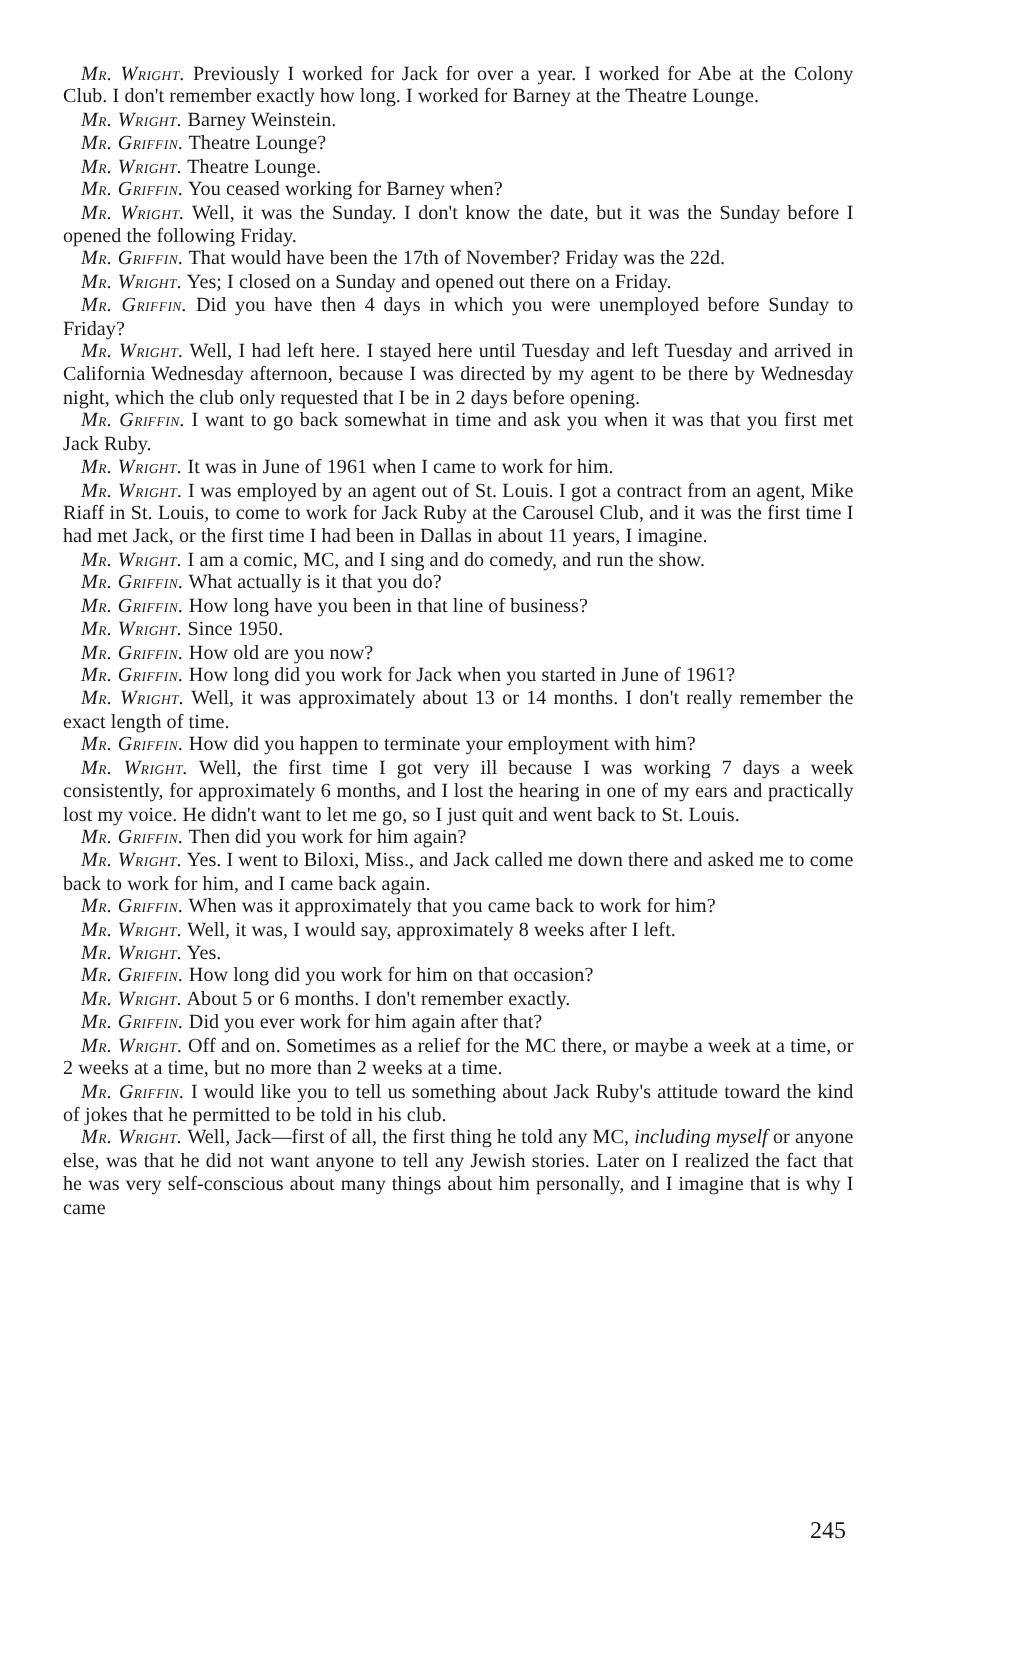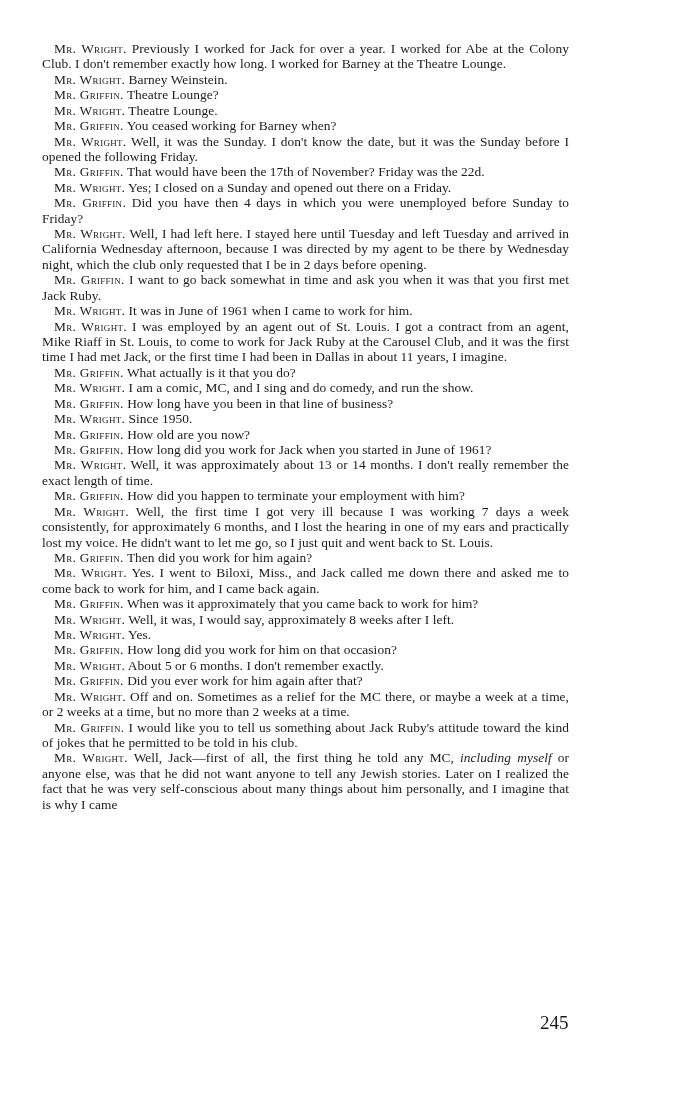--- a/index.html
+++ b/index.html
@@ -4,47 +4,47 @@
 <style>
   html, body { margin: 0; padding: 0; background: #ffffff; }
   body { width: 684px; height: 1104px; position: relative; overflow: hidden; }
   .page {
     position: absolute; left: 42px; top: 41px; width: 527px;
     font-family: "Liberation Serif", "DejaVu Serif", serif;
     font-size: 13.4px; line-height: 15.42px; color: #1a1a1a;
     text-align: justify; letter-spacing: 0.05px;
   }
   .para { margin: 0; text-indent: 12px; }
-  .speaker { font-variant: small-caps; font-weight: normal; letter-spacing: 0.3px; }
+  .speaker { font-variant: small-caps; font-weight: normal; letter-spacing: 0.3px; font-style: italic; }
   .page-number {
     position: absolute; left: 540px; top: 1012px;
     font-family: "Liberation Serif", "DejaVu Serif", serif;
-    font-size: 19px; color: #1a1a1a;
+    font-size: 16px; color: #1a1a1a;
   }
   em { }
 </style>
 </head>
 <body>
 
 <div class="page" id="page">
     <p class="para"><span class="speaker">Mr. Wright.</span><span> Previously I worked for Jack for over a year. I worked for Abe at the Colony Club. I don't remember exactly how long. I worked for Barney at the Theatre Lounge.</span></p>
     <p class="para"><span class="speaker">Mr. Wright.</span><span> Barney Weinstein.</span></p>
     <p class="para"><span class="speaker">Mr. Griffin.</span><span> Theatre Lounge?</span></p>
     <p class="para"><span class="speaker">Mr. Wright.</span><span> Theatre Lounge.</span></p>
     <p class="para"><span class="speaker">Mr. Griffin.</span><span> You ceased working for Barney when?</span></p>
     <p class="para"><span class="speaker">Mr. Wright.</span><span> Well, it was the Sunday. I don't know the date, but it was the Sunday before I opened the following Friday.</span></p>
     <p class="para"><span class="speaker">Mr. Griffin.</span><span> That would have been the 17th of November? Friday was the 22d.</span></p>
     <p class="para"><span class="speaker">Mr. Wright.</span><span> Yes; I closed on a Sunday and opened out there on a Friday.</span></p>
     <p class="para"><span class="speaker">Mr. Griffin.</span><span> Did you have then 4 days in which you were unemployed before Sunday to Friday?</span></p>
     <p class="para"><span class="speaker">Mr. Wright.</span><span> Well, I had left here. I stayed here until Tuesday and left Tuesday and arrived in California Wednesday afternoon, because I was directed by my agent to be there by Wednesday night, which the club only requested that I be in 2 days before opening.</span></p>
     <p class="para"><span class="speaker">Mr. Griffin.</span><span> I want to go back somewhat in time and ask you when it was that you first met Jack Ruby.</span></p>
     <p class="para"><span class="speaker">Mr. Wright.</span><span> It was in June of 1961 when I came to work for him.</span></p>
     <p class="para"><span class="speaker">Mr. Wright.</span><span> I was employed by an agent out of St. Louis. I got a contract from an agent, Mike Riaff in St. Louis, to come to work for Jack Ruby at the Carousel Club, and it was the first time I had met Jack, or the first time I had been in Dallas in about 11 years, I imagine.</span></p>
+    <p class="para"><span class="speaker">Mr. Wright.</span><span> I am a comic, MC, and I sing and do comedy, and run the show.</span></p>
     <p class="para"><span class="speaker">Mr. Griffin.</span><span> What actually is it that you do?</span></p>
-    <p class="para"><span class="speaker">Mr. Wright.</span><span> I am a comic, MC, and I sing and do comedy, and run the show.</span></p>
     <p class="para"><span class="speaker">Mr. Griffin.</span><span> How long have you been in that line of business?</span></p>
     <p class="para"><span class="speaker">Mr. Wright.</span><span> Since 1950.</span></p>
     <p class="para"><span class="speaker">Mr. Griffin.</span><span> How old are you now?</span></p>
     <p class="para"><span class="speaker">Mr. Griffin.</span><span> How long did you work for Jack when you started in June of 1961?</span></p>
     <p class="para"><span class="speaker">Mr. Wright.</span><span> Well, it was approximately about 13 or 14 months. I don't really remember the exact length of time.</span></p>
     <p class="para"><span class="speaker">Mr. Griffin.</span><span> How did you happen to terminate your employment with him?</span></p>
     <p class="para"><span class="speaker">Mr. Wright.</span><span> Well, the first time I got very ill because I was working 7 days a week consistently, for approximately 6 months, and I lost the hearing in one of my ears and practically lost my voice. He didn't want to let me go, so I just quit and went back to St. Louis.</span></p>
     <p class="para"><span class="speaker">Mr. Griffin.</span><span> Then did you work for him again?</span></p>
     <p class="para"><span class="speaker">Mr. Wright.</span><span> Yes. I went to Biloxi, Miss., and Jack called me down there and asked me to come back to work for him, and I came back again.</span></p>
     <p class="para"><span class="speaker">Mr. Griffin.</span><span> When was it approximately that you came back to work for him?</span></p>

